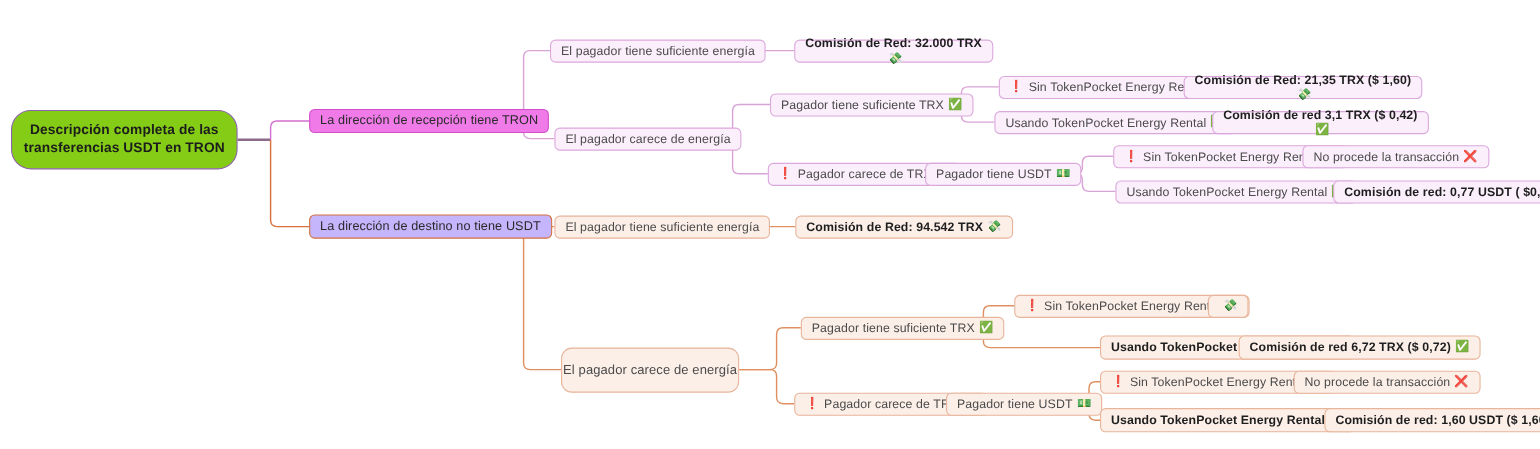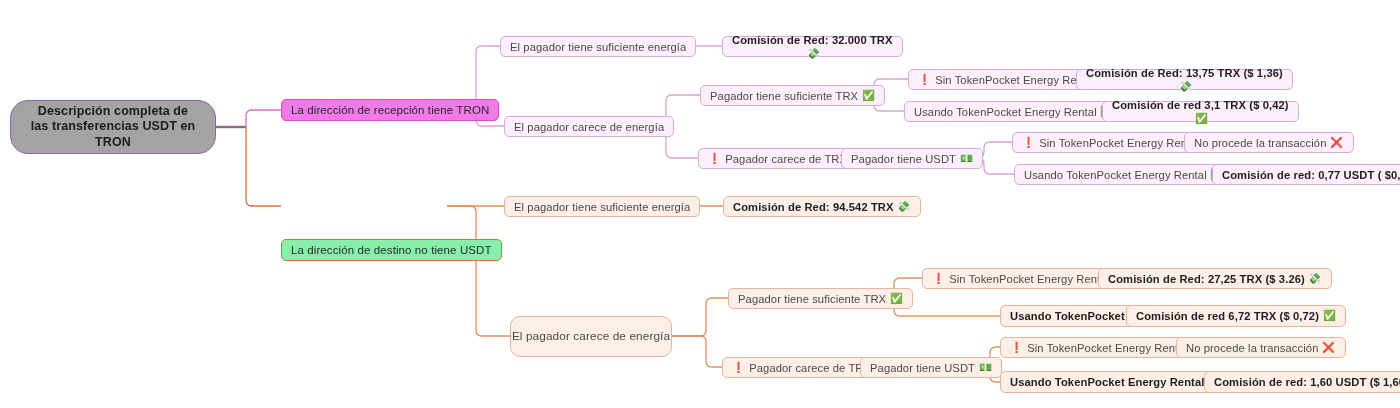--- a/index.html
+++ b/index.html
@@ -36,28 +36,28 @@
     border-width: 1px;
     line-height: 1.25;
     letter-spacing: 0.1px;
   }
   .node .txt { display: inline-block; }
 
   
   .n-root {
     border-color: #8e63ad;
     border-width: 1.4px;
-    background: #a3a3a3;
+    background: #84cc16;
     color: #1c1c1c;
     font-weight: bold;
     font-size: 12.5px;
     border-radius: 18px;
     text-align: center;
     white-space: normal;
-    padding: 6px 19px;
+    padding: 6px 8px;
   }
 
   
   .p-lead {
     border-color: #d24fc8;
     background: #f07ae8;
     color: #2a2a2a;
     font-size: 11.5px;
     border-radius: 5px;
     padding: 3px 9px;
@@ -72,26 +72,25 @@
   }
   .p-node.bold {
     color: #1e1e1e;
     font-weight: bold;
     flex-direction: column;
   }
 
   
   .o-lead {
     border-color: #d6713f;
-    background: #86efac;
+    background: #c4b5fd;
     color: #2a2a2a;
     font-size: 11.5px;
     border-radius: 5px;
     padding: 3px 9px;
-    margin-top: 44px;
   }
   .o-node {
     border-color: #e8b49a;
     background: #fcefe8;
     color: #4a4a4a;
     font-size: 11.2px;
     border-radius: 5px;
     padding: 3px 9px;
   }
   .o-node.bold {
@@ -200,21 +199,21 @@
     <span class="emo emo-green">✅</span>
   </div>
 
   <div class="node p-node" style="left:908px; top:69px; height:21px;">
     <span class="emo lead emo-dark">❗</span>
     <span class="txt">Sin TokenPocket Energy Rental</span>
     <span class="emo emo-dark">❗</span>
   </div>
 
   <div class="node p-node bold" style="left:1076px; top:69px; height:21px;">
-    <span class="txt">Comisión de Red: 13,75 TRX ($ 1,36)</span>
+    <span class="txt">Comisión de Red: 21,35 TRX ($ 1,60)</span>
     <span class="emo emo-gold">💸</span>
   </div>
 
   <div class="node p-node" style="left:904px; top:101px; height:21px;">
     <span class="txt">Usando TokenPocket Energy Rental</span>
     <span class="emo emo-green">✅</span>
   </div>
 
   <div class="node p-node bold" style="left:1102px; top:101px; height:21px;">
     <span class="txt">Comisión de red 3,1 TRX ($ 0,42)</span>
@@ -275,21 +274,20 @@
     <span class="emo emo-green">✅</span>
   </div>
 
   <div class="node o-node" style="left:922px; top:268px; height:21px;">
     <span class="emo lead emo-dark">❗</span>
     <span class="txt">Sin TokenPocket Energy Rental</span>
     <span class="emo emo-dark">❗</span>
   </div>
 
   <div class="node o-node bold" style="left:1098px; top:268px; height:21px;">
-    <span class="txt">Comisión de Red: 27,25 TRX ($ 3.26)</span>
     <span class="emo emo-gold">💸</span>
   </div>
 
   <div class="node o-node bold" style="left:1000px; top:305px; height:22px;">
     <span class="txt">Usando TokenPocket Energy Rental</span>
     <span class="emo emo-green">✅</span>
   </div>
 
   <div class="node o-node bold" style="left:1126px; top:305px; height:22px;text-align:right;">
     <span class="txt">Comisión de red 6,72 TRX ($ 0,72)</span>

